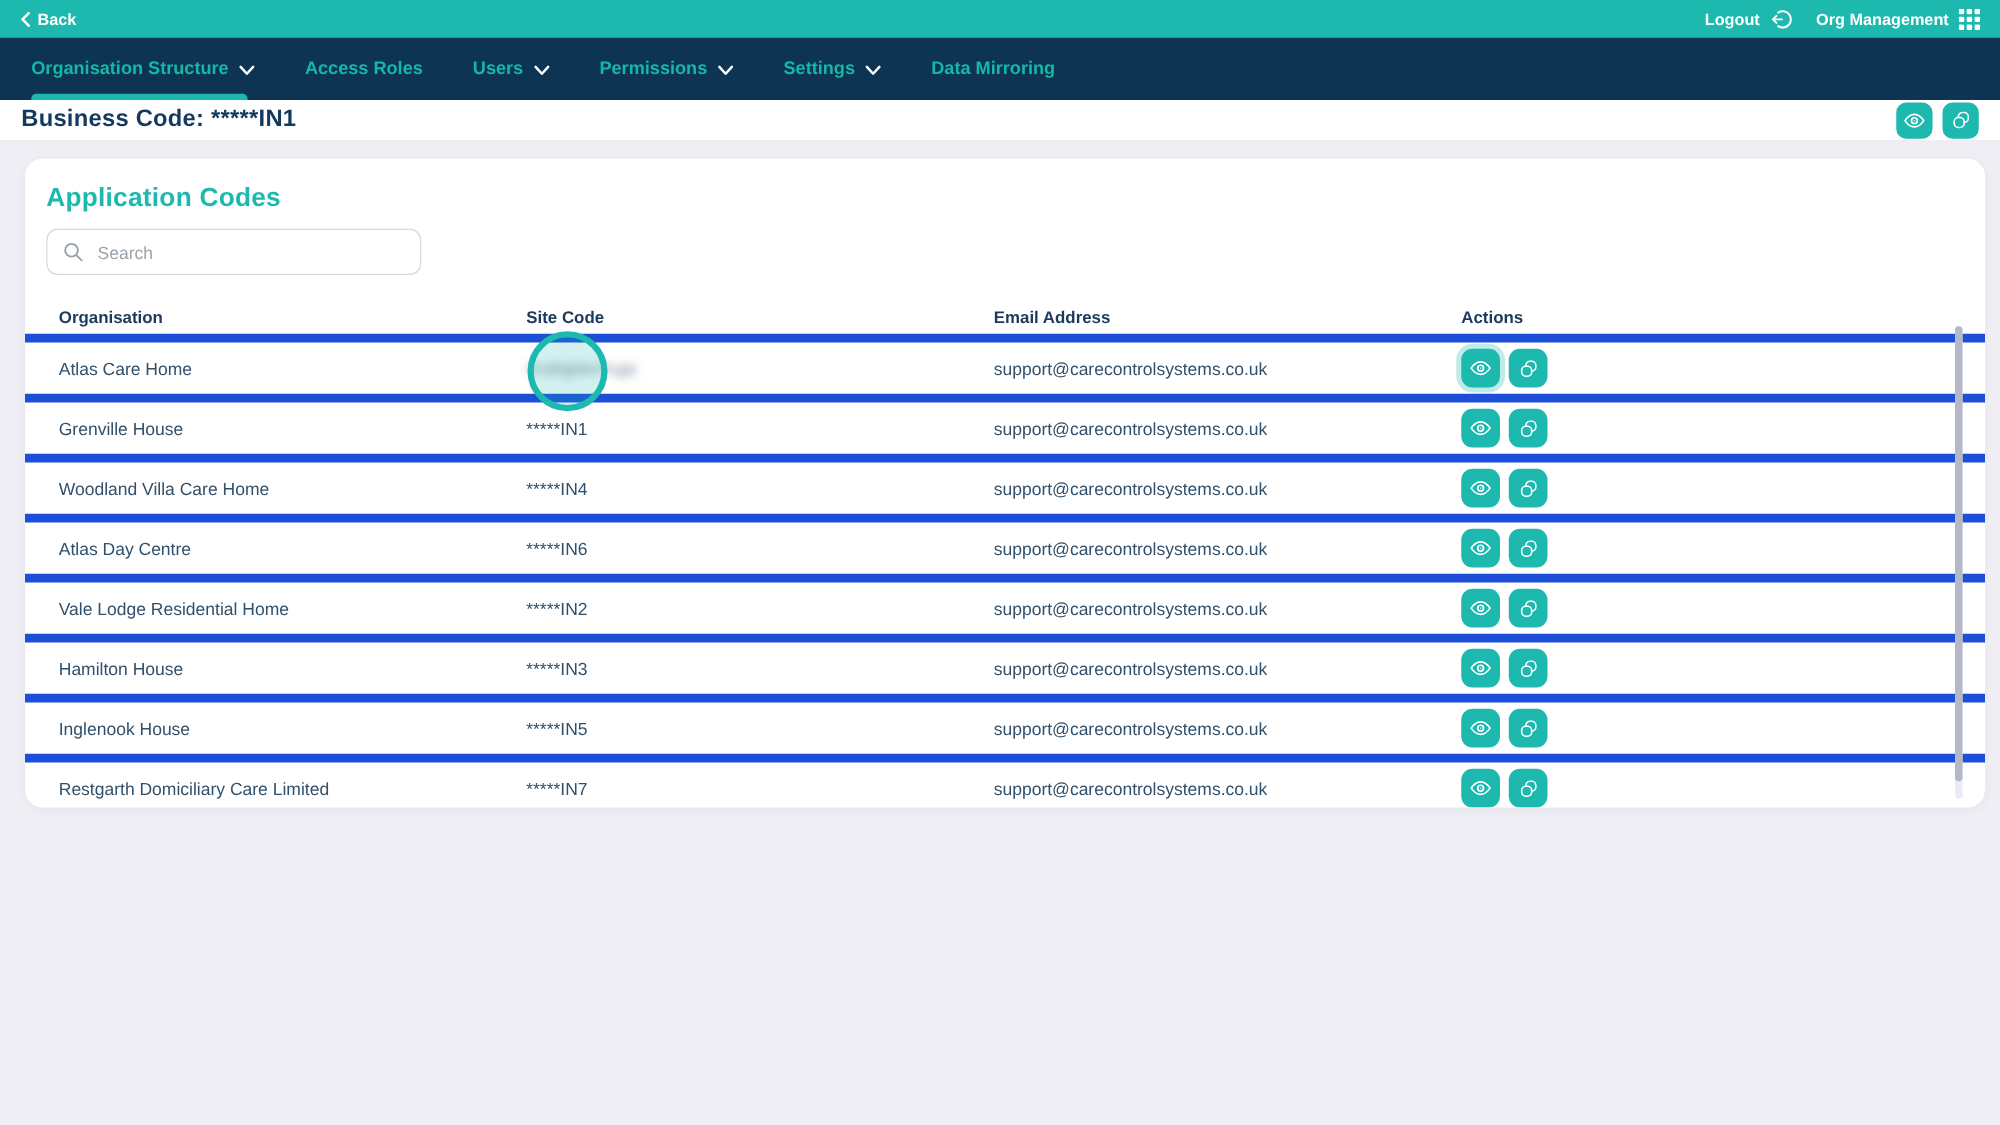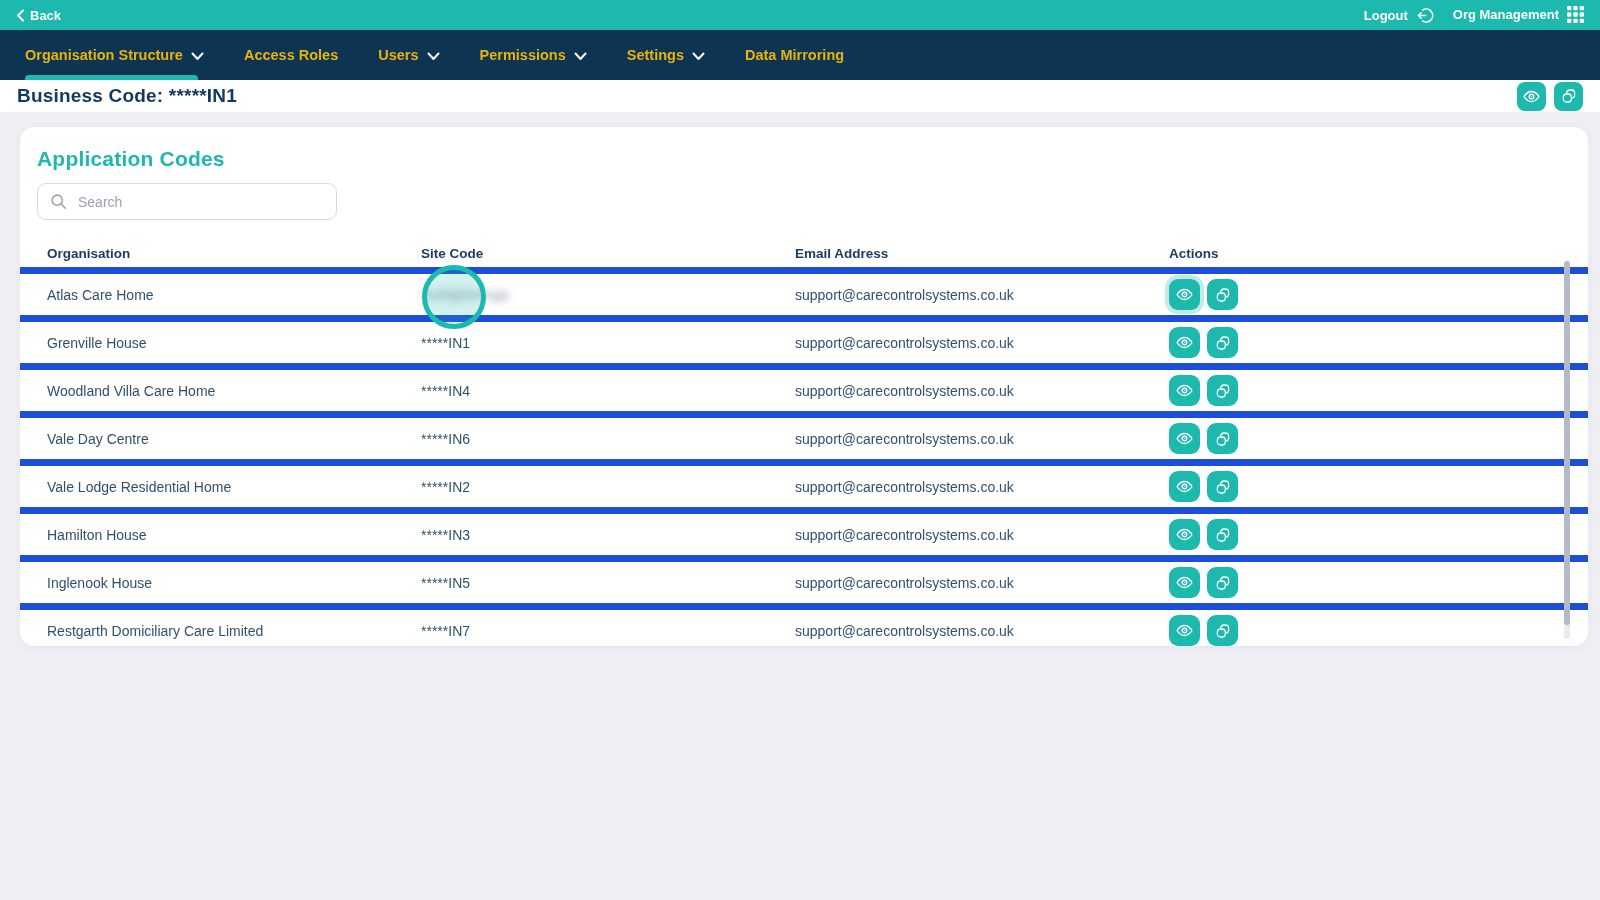--- a/index.html
+++ b/index.html
@@ -8,29 +8,29 @@
     font-family:"Liberation Sans", sans-serif;
     background:#efeef4;
     color:#2e4d68;
   }
   
   .topbar {
     height:30px; background:#1db8ae; color:#fff;
     display:flex; align-items:center; justify-content:space-between;
     padding:0 16px; font-size:13px; font-weight:bold;
   }
-  .topbar-left, .topbar-right { display:flex; align-items:flex-start; }
+  .topbar-left, .topbar-right { display:flex; align-items:center; }
   .back-link { display:flex; align-items:center; gap:5px; cursor:pointer; }
   .topbar-right { gap:18px; }
   .logout { display:flex; align-items:center; gap:8px; cursor:pointer; }
   .orgmgmt { display:flex; align-items:center; gap:8px; cursor:pointer; }
   
   .navbar {
     height:50px; background:#0d3453; display:flex; align-items:stretch;
-    padding-left:25px; color:#eab308;
+    padding-left:25px; color:#14b8a6;
   }
   .nav-item {
     position:relative; display:flex; align-items:center; gap:8px;
     font-size:14.5px; font-weight:bold; margin-right:40px; cursor:pointer; white-space:nowrap;
   }
   .nav-item.active::after {
     content:""; position:absolute; left:0; right:6px; bottom:0;
     height:5px; background:#1db8ae; border-radius:4px 4px 0 0;
   }
   .nav-chevron { display:flex; align-items:center; margin-top:2px; }
@@ -304,21 +304,21 @@
         <span style="display:flex">
           <svg width="16" height="16" viewBox="0 0 24 24" fill="none" stroke="#fff" stroke-width="1.9">
             <rect x="8.5" y="3" width="12" height="12" rx="5"></rect>
             <rect x="3.5" y="9" width="12" height="12" rx="5" fill="#1db8ae"></rect>
           </svg>
         </span>
       </button>
     </div>
   </div>
         <div class="trow">
-    <div class="cell-org">Vale Day Centre</div>
+    <div class="cell-org">Atlas Day Centre</div>
     <div class="cell-site">
       <span class="site-text">*****IN6</span>
 
     </div>
     <div class="cell-email">support@carecontrolsystems.co.uk</div>
     <div class="cell-actions">
       <button class="icon-btn btn-view">
         <span style="display:flex">
           <svg width="19" height="19" viewBox="0 0 24 24" fill="none" stroke="#fff" stroke-width="1.7" stroke-linecap="round" stroke-linejoin="round">
             <path d="M2.5 12c2.8-4.2 6-6.3 9.5-6.3s6.7 2.1 9.5 6.3c-2.8 4.2-6 6.3-9.5 6.3S5.3 16.2 2.5 12z"></path>

